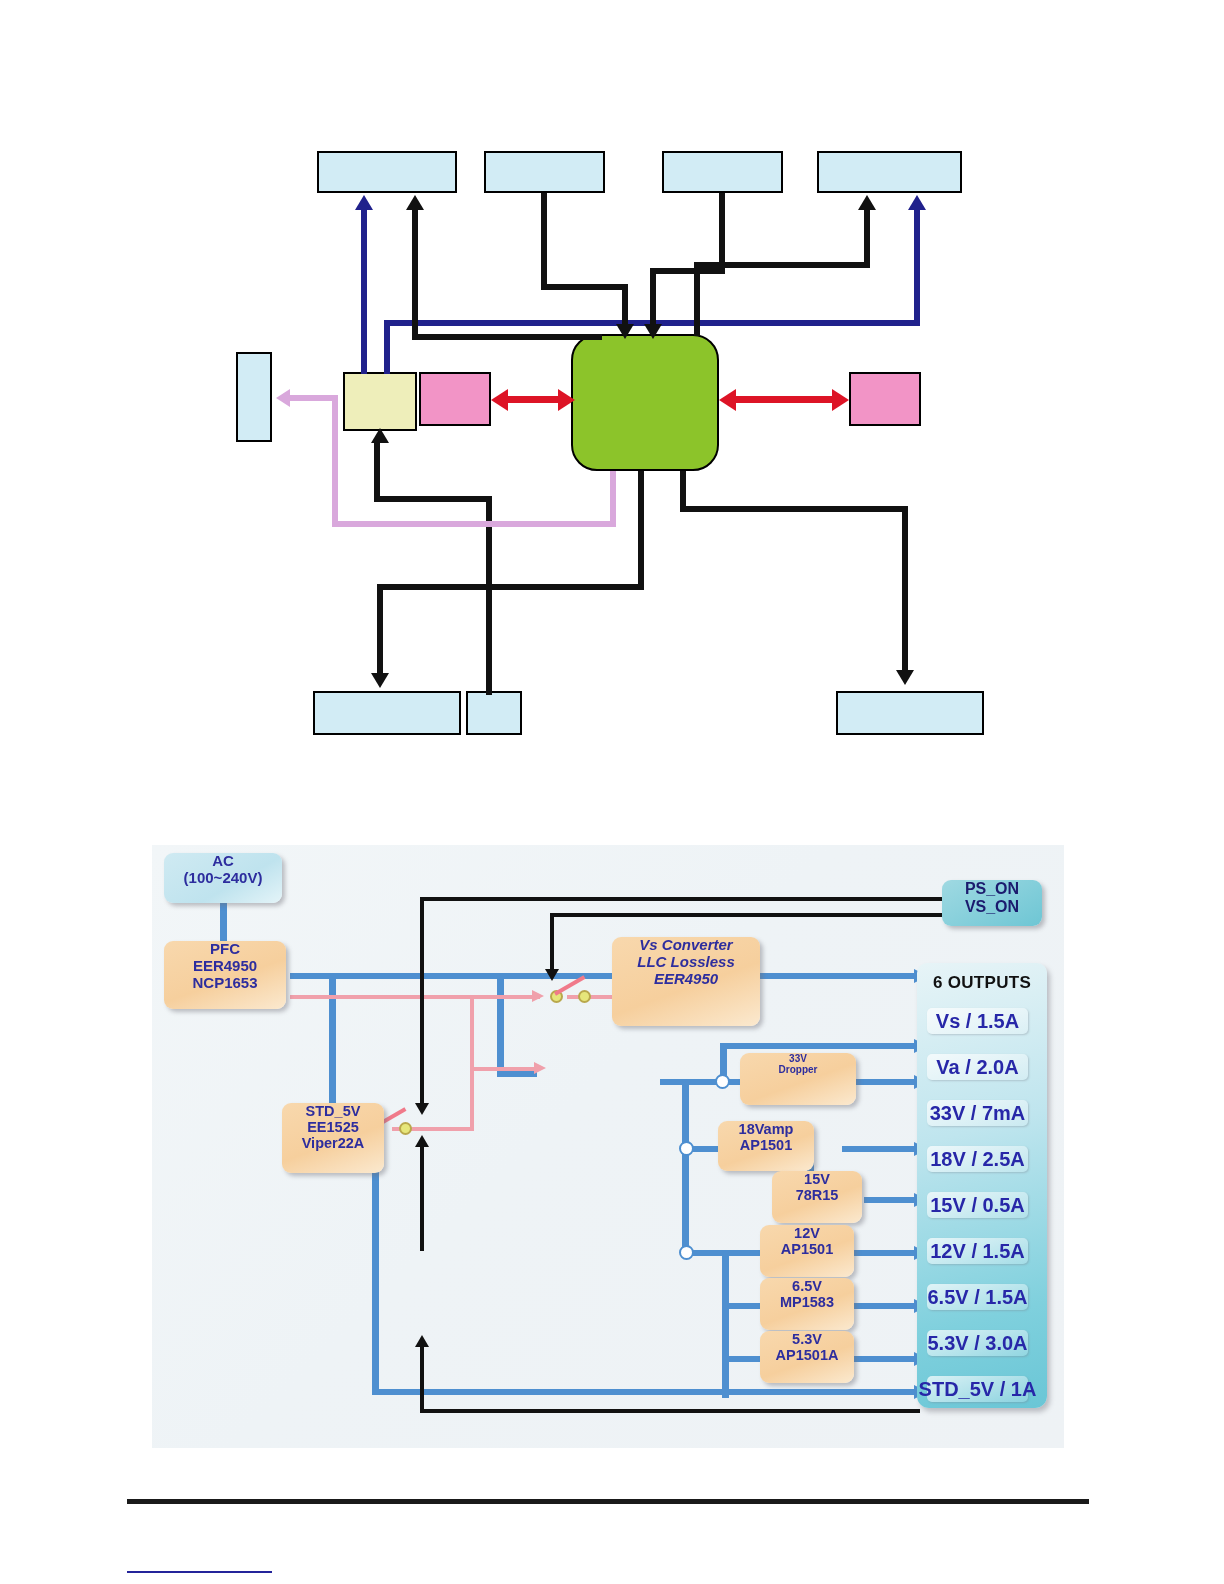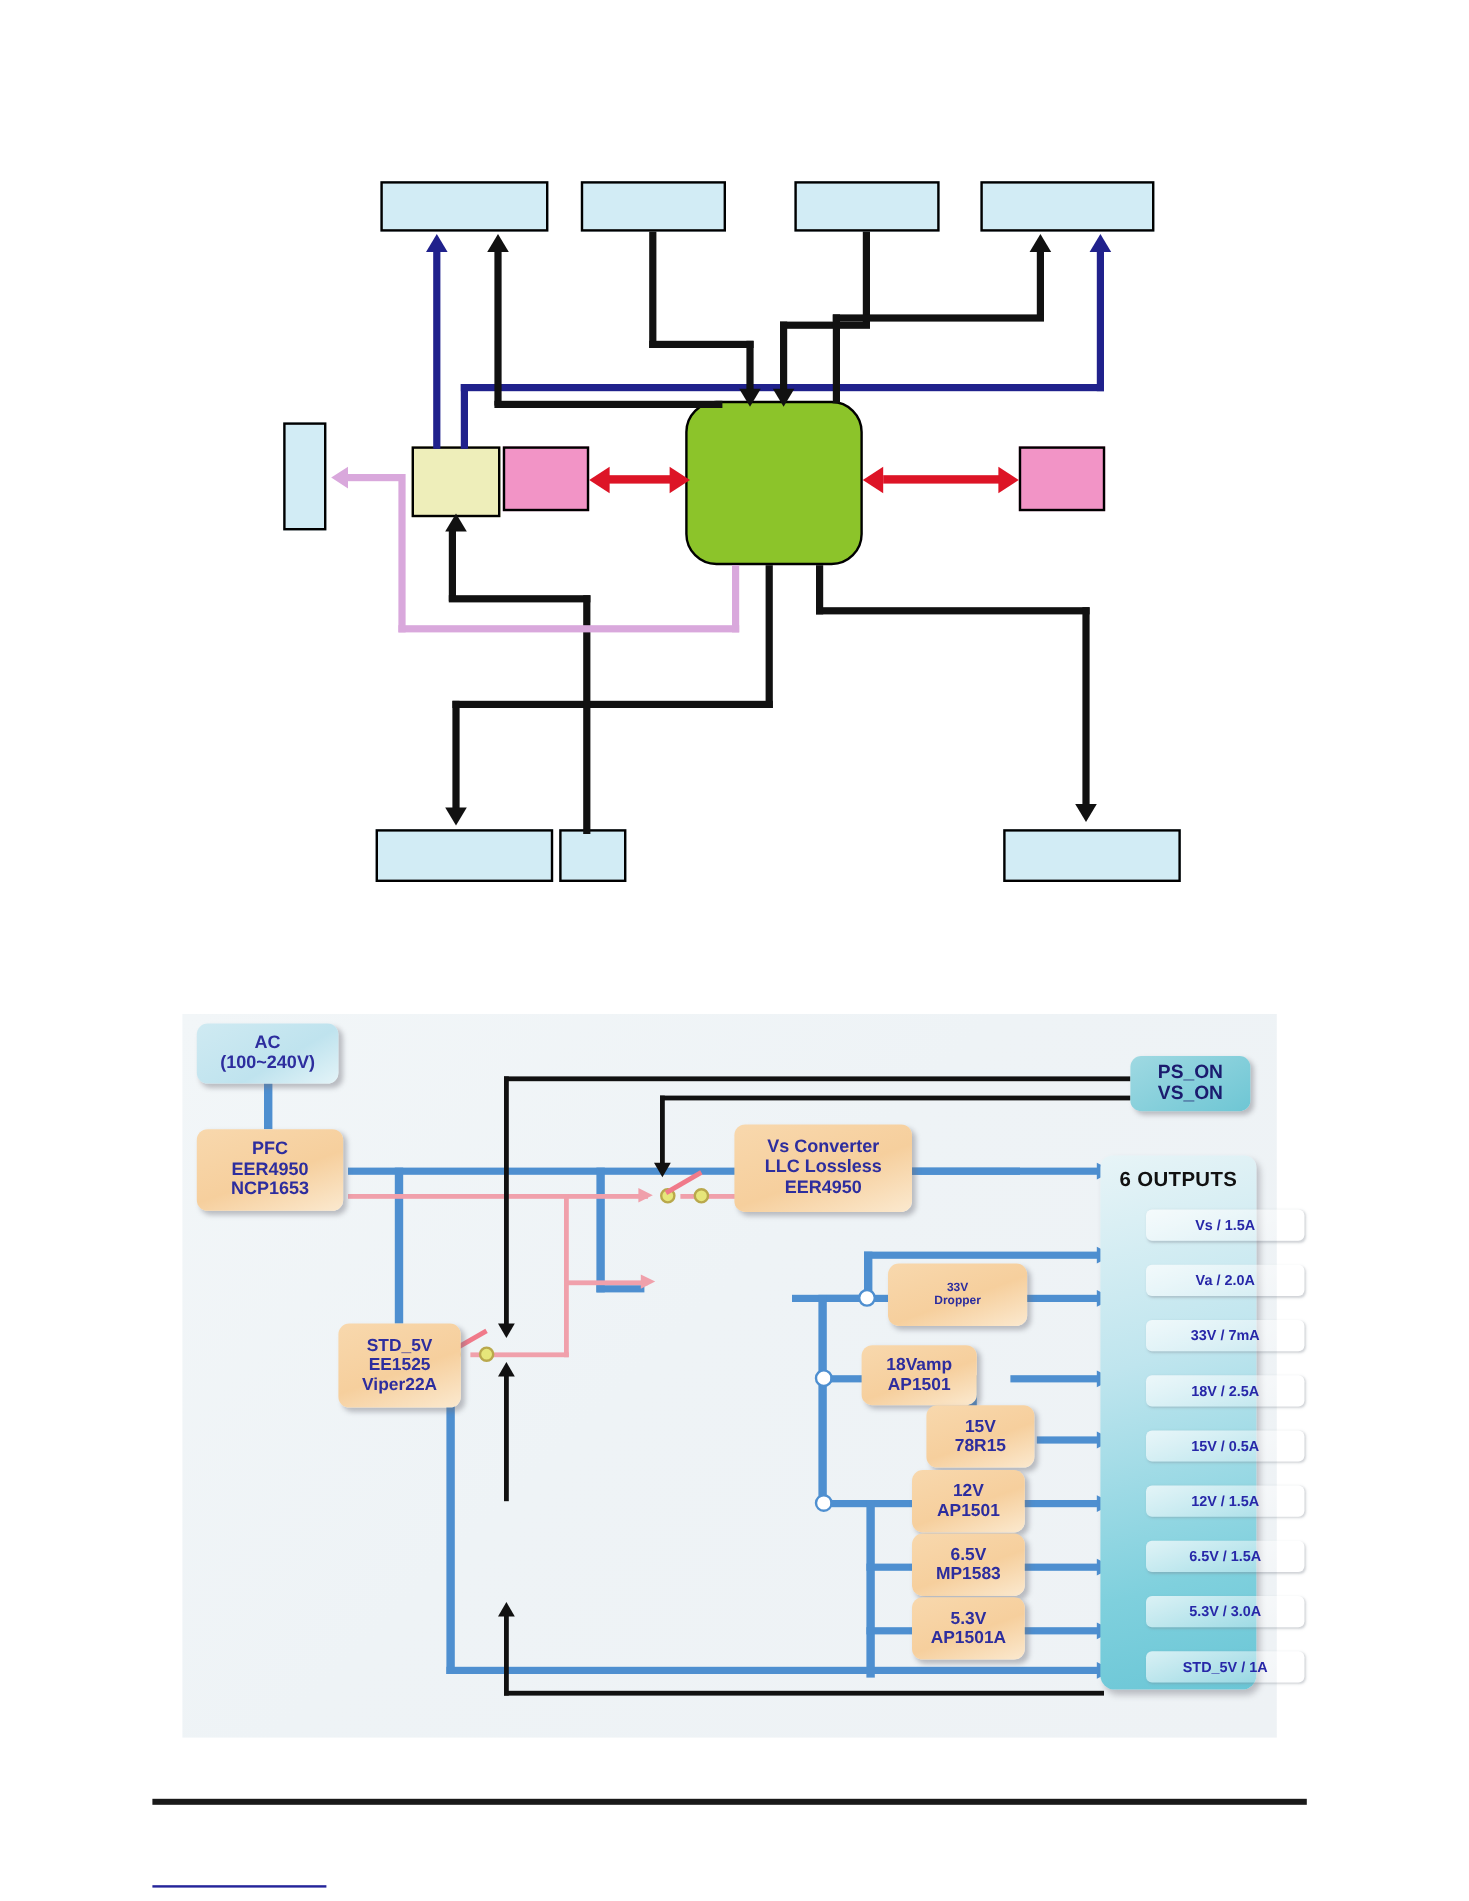--- a/index.html
+++ b/index.html
@@ -21,21 +21,21 @@
   .ar-up-blue{position:absolute;width:0;height:0;border-left:9px solid transparent;border-right:9px solid transparent;border-bottom:15px solid #20218c;}
   .ar-left-orchid{position:absolute;width:0;height:0;border-top:9px solid transparent;border-bottom:9px solid transparent;border-right:14px solid #d9a8dc;}
   .red-line{position:absolute;background:#dd1426;height:7px;}
   .ar-left-red{position:absolute;width:0;height:0;border-top:11px solid transparent;border-bottom:11px solid transparent;border-right:17px solid #dd1426;}
   .ar-right-red{position:absolute;width:0;height:0;border-top:11px solid transparent;border-bottom:11px solid transparent;border-left:17px solid #dd1426;}
 
   
   #psu{position:absolute;left:152px;top:845px;width:912px;height:603px;
        background:linear-gradient(135deg,#f2f6f8 0%,#eef3f6 45%,#eef2f5 100%);}
   .pb{position:absolute;box-sizing:border-box;display:flex;flex-direction:column;
-      align-items:center;justify-content:center;text-align:center;
+      align-items:center;text-align:center;
       color:#2d2d9e;font-weight:bold;border-radius:9px;
       box-shadow:3px 3px 4px rgba(110,110,120,.42);line-height:1.12;}
   .pb-tan{background:linear-gradient(160deg,#f8d8ad 0%,#f6cf9d 55%,#fbe9cf 100%);}
   .pb-cyan{background:linear-gradient(150deg,#cfeaf2 0%,#bfe3ee 60%,#e4f4f8 100%);}
   .pb-teal{background:linear-gradient(150deg,#9fd9e2 0%,#6ec6d4 100%);color:#1b1b6e;}
   .pb span{display:block;white-space:nowrap;}
 
   .bwire{position:absolute;background:#4e8fd0;}
   .pwire{position:absolute;background:#f0a0ab;}
   .kwire{position:absolute;background:#111;}
@@ -53,23 +53,23 @@
              border-right:7px solid transparent;border-top:12px solid #111;}
   .ar-k-up{position:absolute;width:0;height:0;border-left:7px solid transparent;
              border-right:7px solid transparent;border-bottom:12px solid #111;}
 
   
   #outputs-panel{position:absolute;left:765px;top:118px;width:130px;height:445px;
      background:linear-gradient(165deg,#e7f4f7 0%,#bfe5ee 38%,#7fd0dd 78%,#6ac6d6 100%);
      border-radius:10px 10px 12px 12px;box-shadow:3px 4px 5px rgba(110,110,120,.40);}
   #outputs-title{position:absolute;left:765px;top:128px;width:130px;text-align:center;
      font-size:17px;font-weight:bold;color:#111;letter-spacing:.3px;}
-  .out-chip{position:absolute;left:803px;width:132px;height:26px;border-radius:5px;
+  .out-chip{position:absolute;left:775px;width:101px;height:26px;border-radius:5px;
      display:flex;align-items:center;justify-content:center;
-     font-size:12px;font-weight:bold;color:#2727a8;
+     font-size:20px;font-weight:bold;color:#2727a8;
      background:linear-gradient(160deg,rgba(255,255,255,.72),rgba(255,255,255,.20));
      box-shadow:1px 1px 2px rgba(120,130,140,.35);white-space:nowrap;}
 
   #psonvson{position:absolute;left:790px;top:35px;width:100px;height:46px;}
   .footer-rule{position:absolute;left:127px;top:1499px;width:962px;height:5px;background:#1a1a1a;}
   .footnote-rule{position:absolute;left:127px;top:1571px;width:145px;height:2px;background:#24249a;}
 </style>
 </head>
 <body>
 
@@ -277,21 +277,21 @@
     <span>EER4950</span>
     <span>NCP1653</span>
   </div>
 
   <div class="pb pb-tan" style="left:130px;top:258px;width:102px;height:70px;font-size:14.5px;">
     <span>STD_5V</span>
     <span>EE1525</span>
     <span>Viper22A</span>
   </div>
 
-  <div class="pb pb-tan" style="left:460px;top:92px;width:148px;height:73px;font-size:15px;">
+  <div class="pb pb-tan" style="left:460px;top:92px;width:148px;height:89px;font-size:15px;font-style:italic;">
     <span>Vs Converter</span>
     <span>LLC Lossless</span>
     <span>EER4950</span>
   </div>
 
 
 
   <div class="pb pb-tan" style="left:588px;top:208px;width:116px;height:52px;font-size:10px;">
     <span>33V</span>
     <span>Dropper</span>

